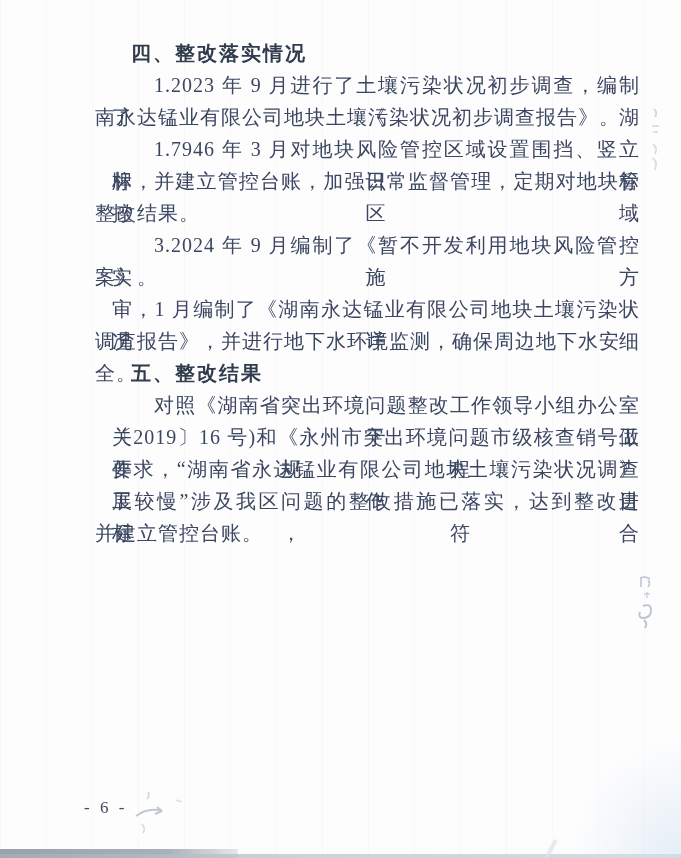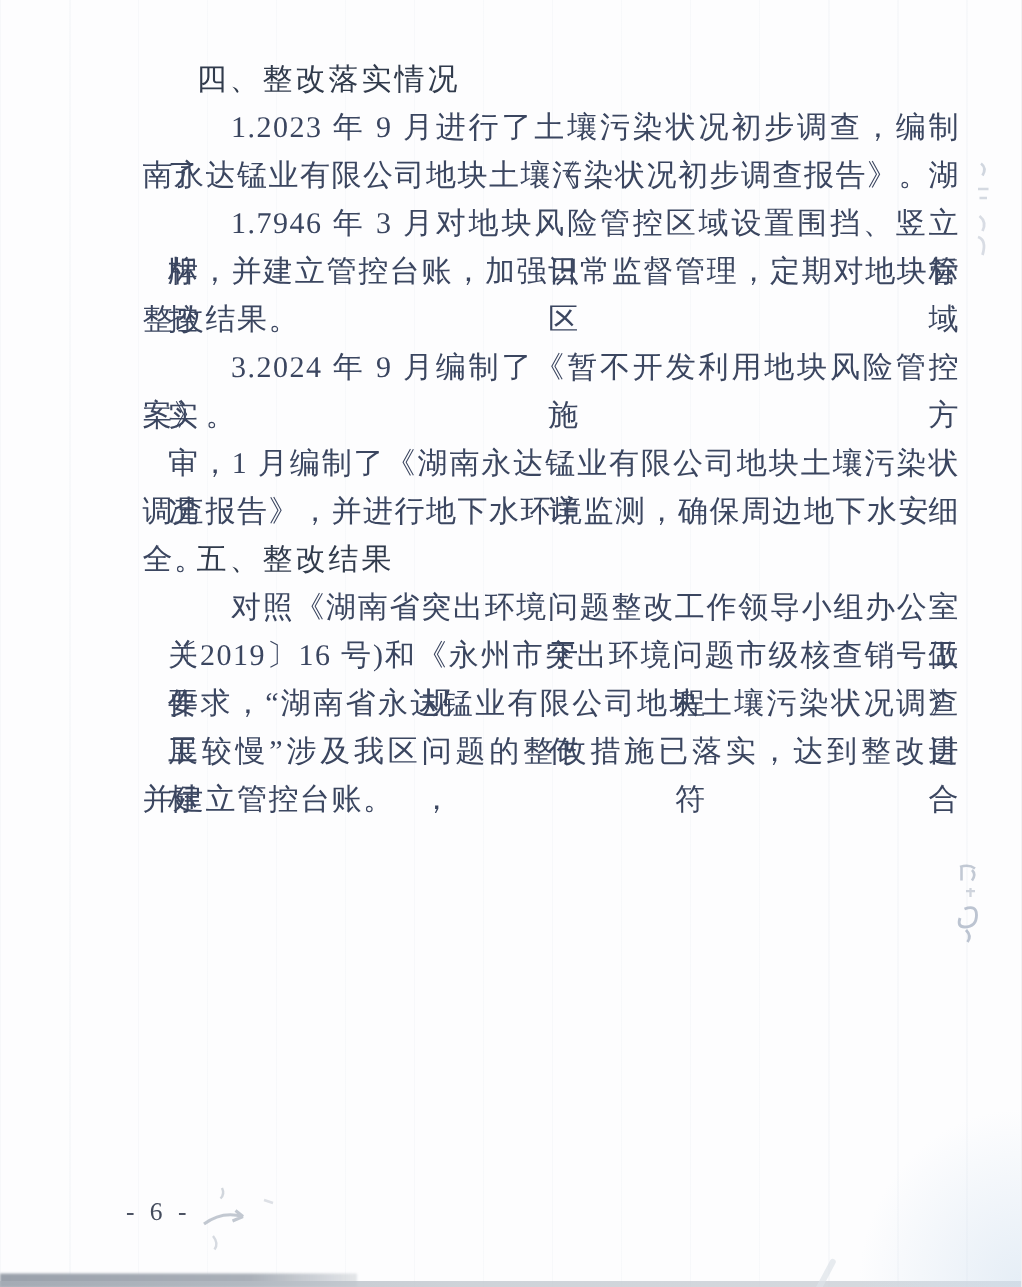--- a/index.html
+++ b/index.html
@@ -18,21 +18,21 @@
   .line{
     height:32px;line-height:32px;
     font-size:20px;letter-spacing:1px;
     color:#3b4660;
     white-space:normal;
   }
   .line.fill{text-align:justify;text-align-last:justify;margin-left:17px;}
   .line.indent{text-indent:42px;}
   .line.heading{
     font-family:"Liberation Sans","DejaVu Sans",sans-serif;
-    font-weight:400;color:#313b4c;letter-spacing:2px;font-size:20px;
+    font-weight:700;color:#313b4c;letter-spacing:2px;font-size:20px;
   }
   .line.heading.indent{text-indent:36px;}
   .footer{
     position:absolute;left:84px;top:798px;
     font-size:17px;letter-spacing:3px;color:#434b5c;
   }
   .artifact{position:absolute;pointer-events:none;}
   .edge-band-left{
     position:absolute;left:0;top:849px;width:238px;height:9px;
     background:linear-gradient(to right,#9aa1ab 0%,#aab0b9 70%,rgba(190,196,203,.4) 100%);

